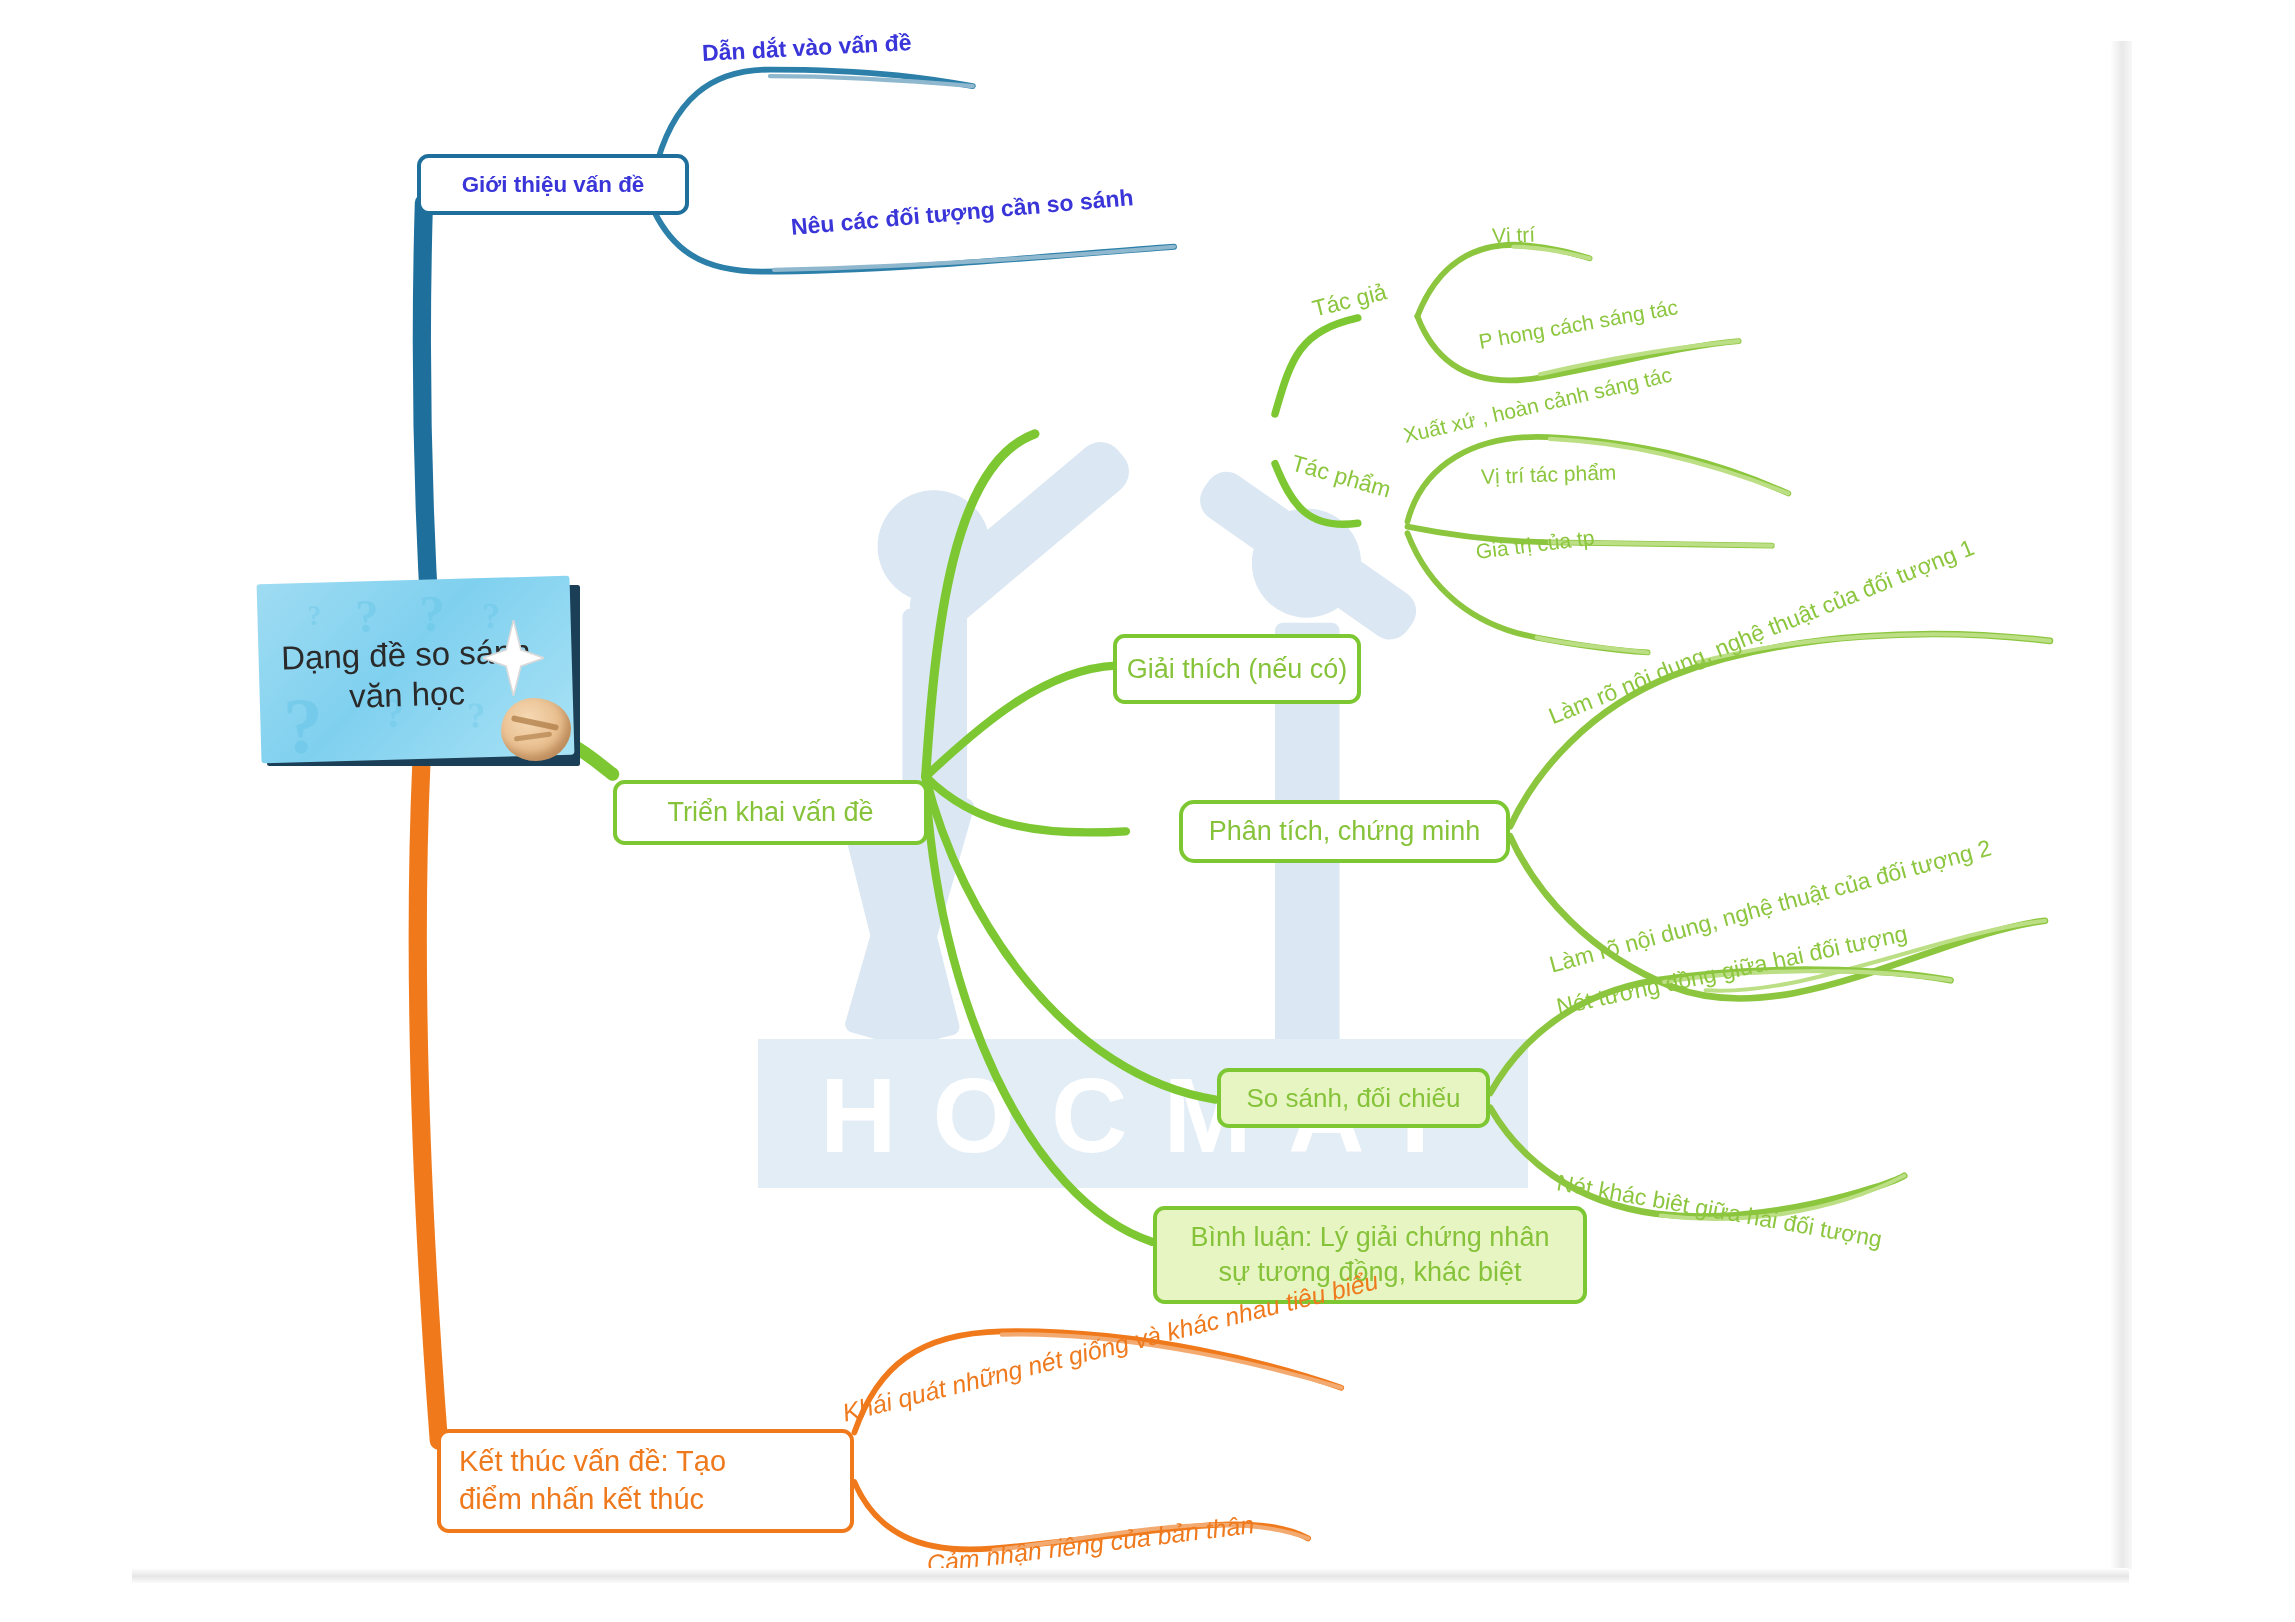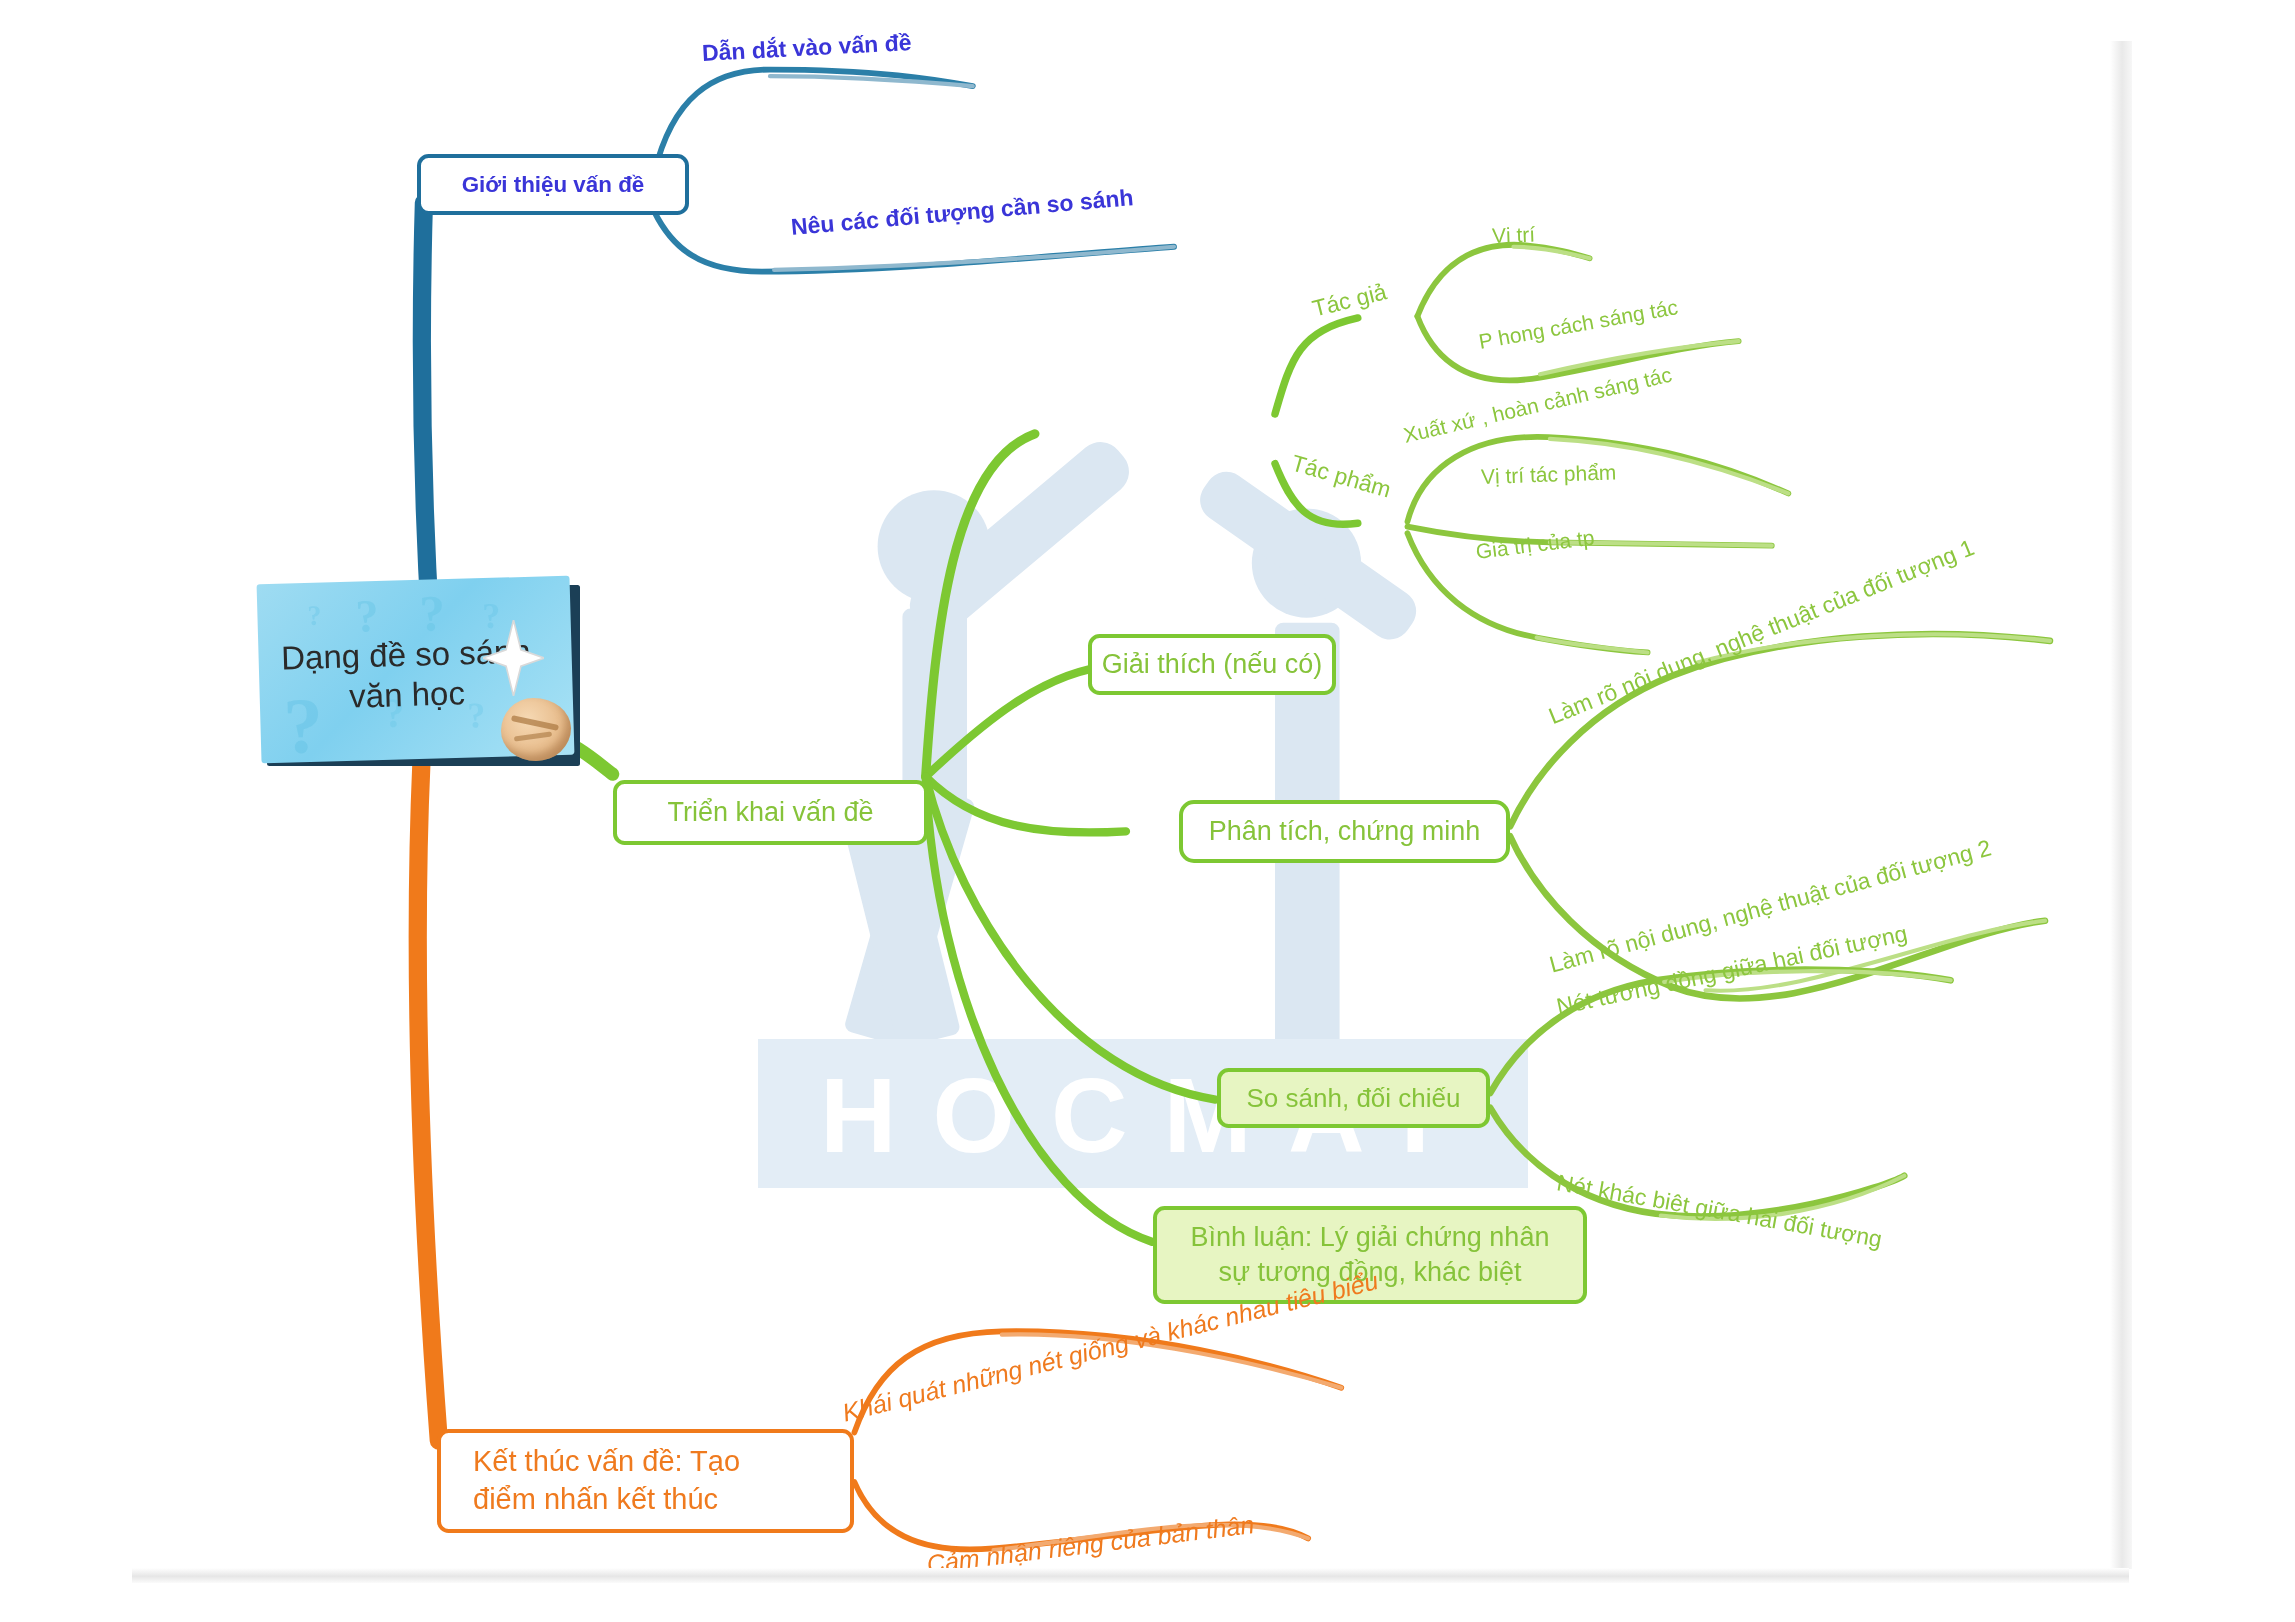--- a/index.html
+++ b/index.html
@@ -158,40 +158,40 @@
 
   <div class="node blue" style="left:417px;top:154px;width:272px;height:61px;">
     <span>Giới thiệu vấn đề</span>
   </div>
 
   <div class="node green" style="left:613px;top:744px;width:315px;height:65px;margin-top:36px;">
     <span>Triển khai vấn đề</span>
   </div>
 
 
-  <div class="node green" style="left:1088px;top:634px;width:248px;height:61px;text-align:center;">
+  <div class="node green" style="left:1113px;top:634px;width:248px;height:70px;text-align:center;">
     <span>Giải thích (nếu có)</span>
   </div>
 
   <div class="node green" style="left:1179px;top:800px;width:331px;height:63px;border-radius:15px;">
     <span>Phân tích, chứng minh</span>
   </div>
 
   <div class="node green-fill" style="left:1217px;top:1068px;width:273px;height:60px;">
     <span>So sánh, đối chiếu</span>
   </div>
 
   <div class="node green-fill" style="left:1153px;top:1206px;width:434px;height:98px;
        flex-direction:column;font-size:27px;line-height:1.3;">
     <span>Bình luận: Lý giải chứng nhân</span>
     <span>sự tương đồng, khác biệt</span>
   </div>
 
   <div class="node orange" style="left:437px;top:1429px;width:417px;height:104px;
-       flex-direction:column;align-items:flex-start;padding-left:32px;">
+       flex-direction:column;align-items:flex-start;padding-left:18px;">
     <span>Kết thúc vấn đề: Tạo</span>
     <span>điểm nhấn kết thúc</span>
   </div>
 
   <div class="lbl blue" style="left:702px;top:40px;font-size:23px;transform:rotate(-3deg);">
     <span>Dẫn dắt vào vấn đề</span>
   </div>
   <div class="lbl blue" style="left:791px;top:214px;font-size:23px;transform:rotate(-5deg);">
     <span>Nêu các đối tượng cần so sánh</span>
   </div>

